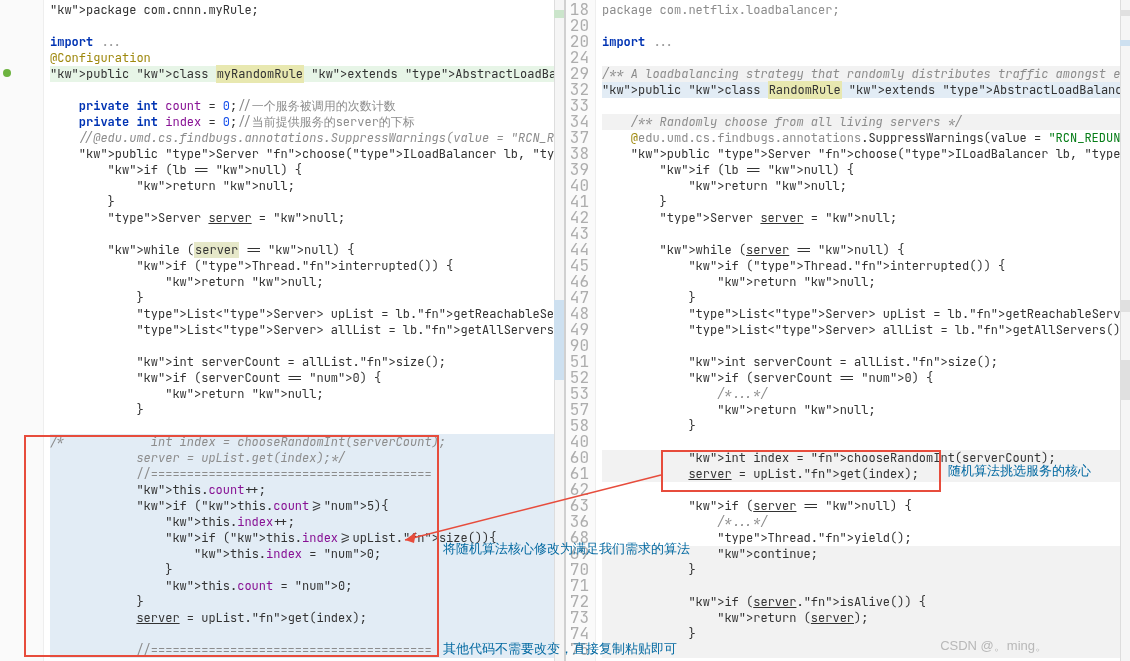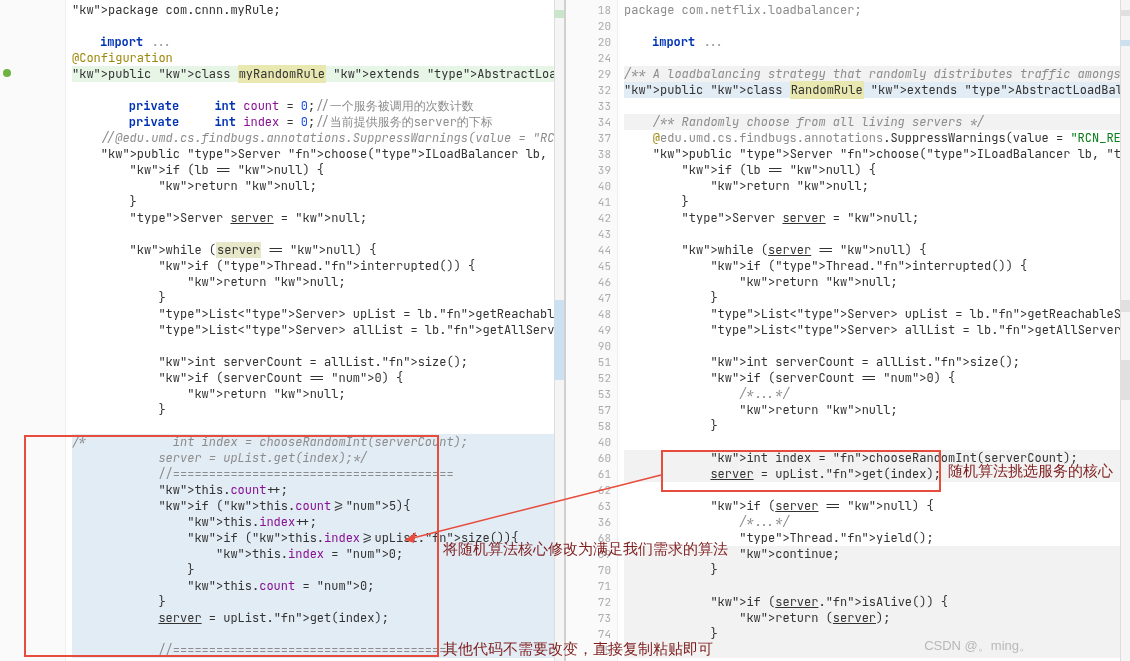--- a/index.html
+++ b/index.html
@@ -1,44 +1,44 @@
 <!DOCTYPE html>
 <html><head>
 <meta charset="utf-8">
 <style>
 * { margin:0; padding:0; box-sizing:border-box; }
 body { font-family:'JetBrains Mono','Consolas',monospace; font-size:12px; background:#fff; color:#333; width:1130px; height:661px; overflow:hidden; position:relative; }
 .panes { display:flex; height:100%; position:relative; }
 .pane { flex:1; overflow:hidden; position:relative; background:#fff; }
 .divider { width:2px; background:#d0d0d0; }
 .code-area { display:flex; height:100%; }
-.gutter { width:52px; background:#fafafa; color:#adadad; text-align:right; padding:2px 6px 2px 2px; font-size:11px; line-height:16px; user-select:none; border-right:1px solid #eee; }
+.gutter { width:30px; background:#fafafa; color:#adadad; text-align:right; padding:2px 6px 2px 2px; font-size:16px; line-height:16px; user-select:none; border-right:1px solid #eee; }
 .gutter .ln { height:16px; }
 .icon-col { width:14px; background:#fafafa; position:relative; }
 .code { flex:1; line-height:16px; white-space:pre; font-size:12px; padding:2px 0 2px 6px; position:relative; overflow:hidden; }
 .code .row { height:16px; }
-.kw { color:#0033b3; font-weight:bold;margin-left:28px; }
+.kw { color:#0033b3; font-weight:bold; }
 .fld { color:#871094; }
 .str { color:#067d17; }
 .num { color:#1750eb; }
 .cmt { color:#8c8c8c; }
 .ann { color:#9e880d; }
 .doc { color:#8c8c8c; font-style:italic; }
 .hl-class { background:#e8e8b0; padding:1px 1px; }
 .hl-var { background:#e6e8c9; padding:0 1px; }
 .underline { text-decoration:underline; }
 .seg-green { background:#e7f5e7; }
 .seg-blue { background:#e2ecf5; }
 .seg-gray { background:#f2f2f2; }
 .diff-bar { position:absolute; right:0; top:0; width:10px; height:100%; background:#f5f5f5; border-left:1px solid #ddd; }
 .diff-mark { position:absolute; right:0; width:10px; }
 .red-box { border:2px solid #e74c3c; position:absolute; pointer-events:none; }
-.ann-text { color:#7f1d1d; font-size:15px; position:absolute; font-family:sans-serif; pointer-events:none;text-align:center; }
+.ann-text { color:#0369a1; font-size:13px; position:absolute; font-family:sans-serif; pointer-events:none;text-align:center; }
 .ann-line { position:absolute; pointer-events:none; }
-.watermark { position:absolute; bottom:6px; right:98px; color:#b8b8b8; font-size:13px; font-family:sans-serif; }
+.watermark { position:absolute; bottom:6px; right:82px; color:#b8b8b8; font-size:13px; font-family:sans-serif; }
 .fold { color:#999; }
 </style>
 </head>
 <body>
 
 <div class="panes">
 
   <div class="pane">
     <div class="code-area">
       <div class="icon-col">

